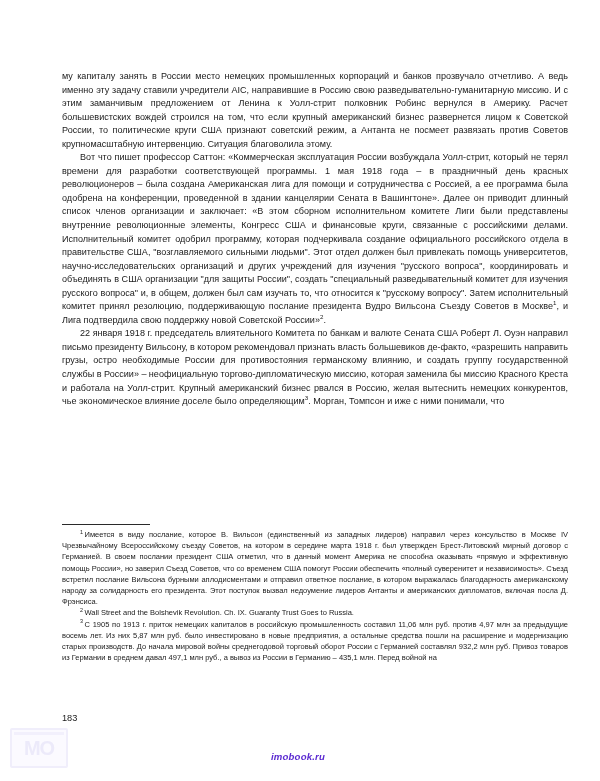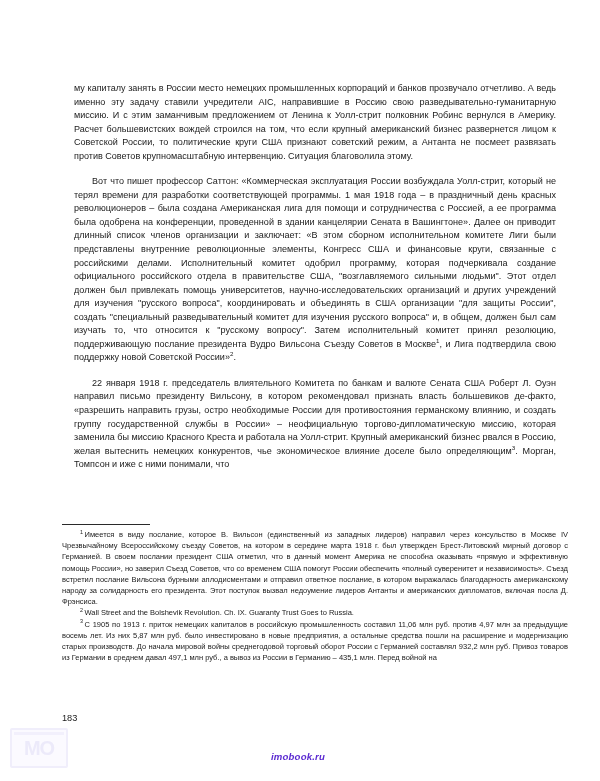--- a/index.html
+++ b/index.html
@@ -20,21 +20,21 @@
     position: absolute;
     left: 62px;
     top: 70px;
     width: 506px;
   }
   .body-par {
     font-size: 9.05px;
     line-height: 13.55px;
     text-align: justify;
     text-justify: inter-word;
-    margin: 12px;
+    margin: 0;
     text-indent: 18px;
     hyphens: manual;
     word-spacing: -0.1px;
     letter-spacing: 0.01px;
   }
   .body-par.cont {
     text-indent: 0;
   }
   .footnotes {
     position: absolute;

